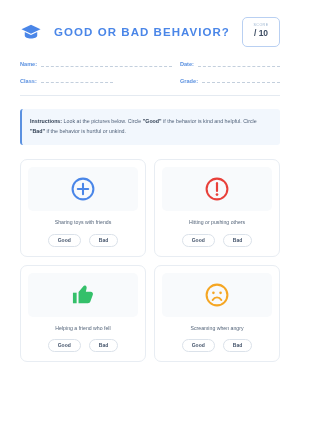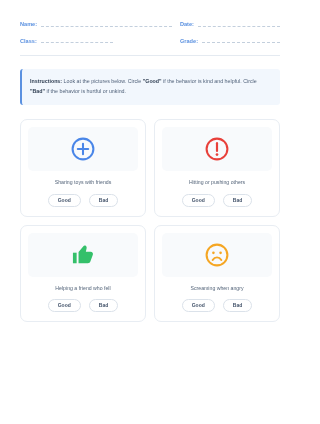--- a/index.html
+++ b/index.html
@@ -90,20 +90,35 @@
     padding: 3px 9px; background: #fff;
     font-size: 5px; font-weight: bold; color: #44546b;
     line-height: 1;
   }
 </style>
 </head>
 <body>
 
 <div class="page">
 
+  <div class="header">
+    <span class="cap-icon">
+      <svg viewBox="0 0 24 24" fill="currentColor">
+        <path d="M12 4.2 1.6 9l10.4 4.8L22.4 9 12 4.2z"></path>
+        <path d="M5.2 12.1v3.6c0 1.9 3.05 3.3 6.8 3.3s6.8-1.4 6.8-3.3v-3.6L12 15.2l-6.8-3.1z"></path>
+      </svg>
+    </span>
+    <div class="title-wrap">
+      <span class="title">GOOD OR BAD BEHAVIOR?</span>
+    </div>
+    <div class="score-box">
+      <span class="score-label">SCORE</span>
+      <span class="score-value">/ 10</span>
+    </div>
+  </div>
 
   <div class="fields">
     <div class="field-row">
       <div class="field name">
         <span class="fld-label">Name:</span>
         <span class="fld-line"></span>
       </div>
       <div class="field date">
         <span class="fld-label">Date:</span>
         <span class="fld-line"></span>

